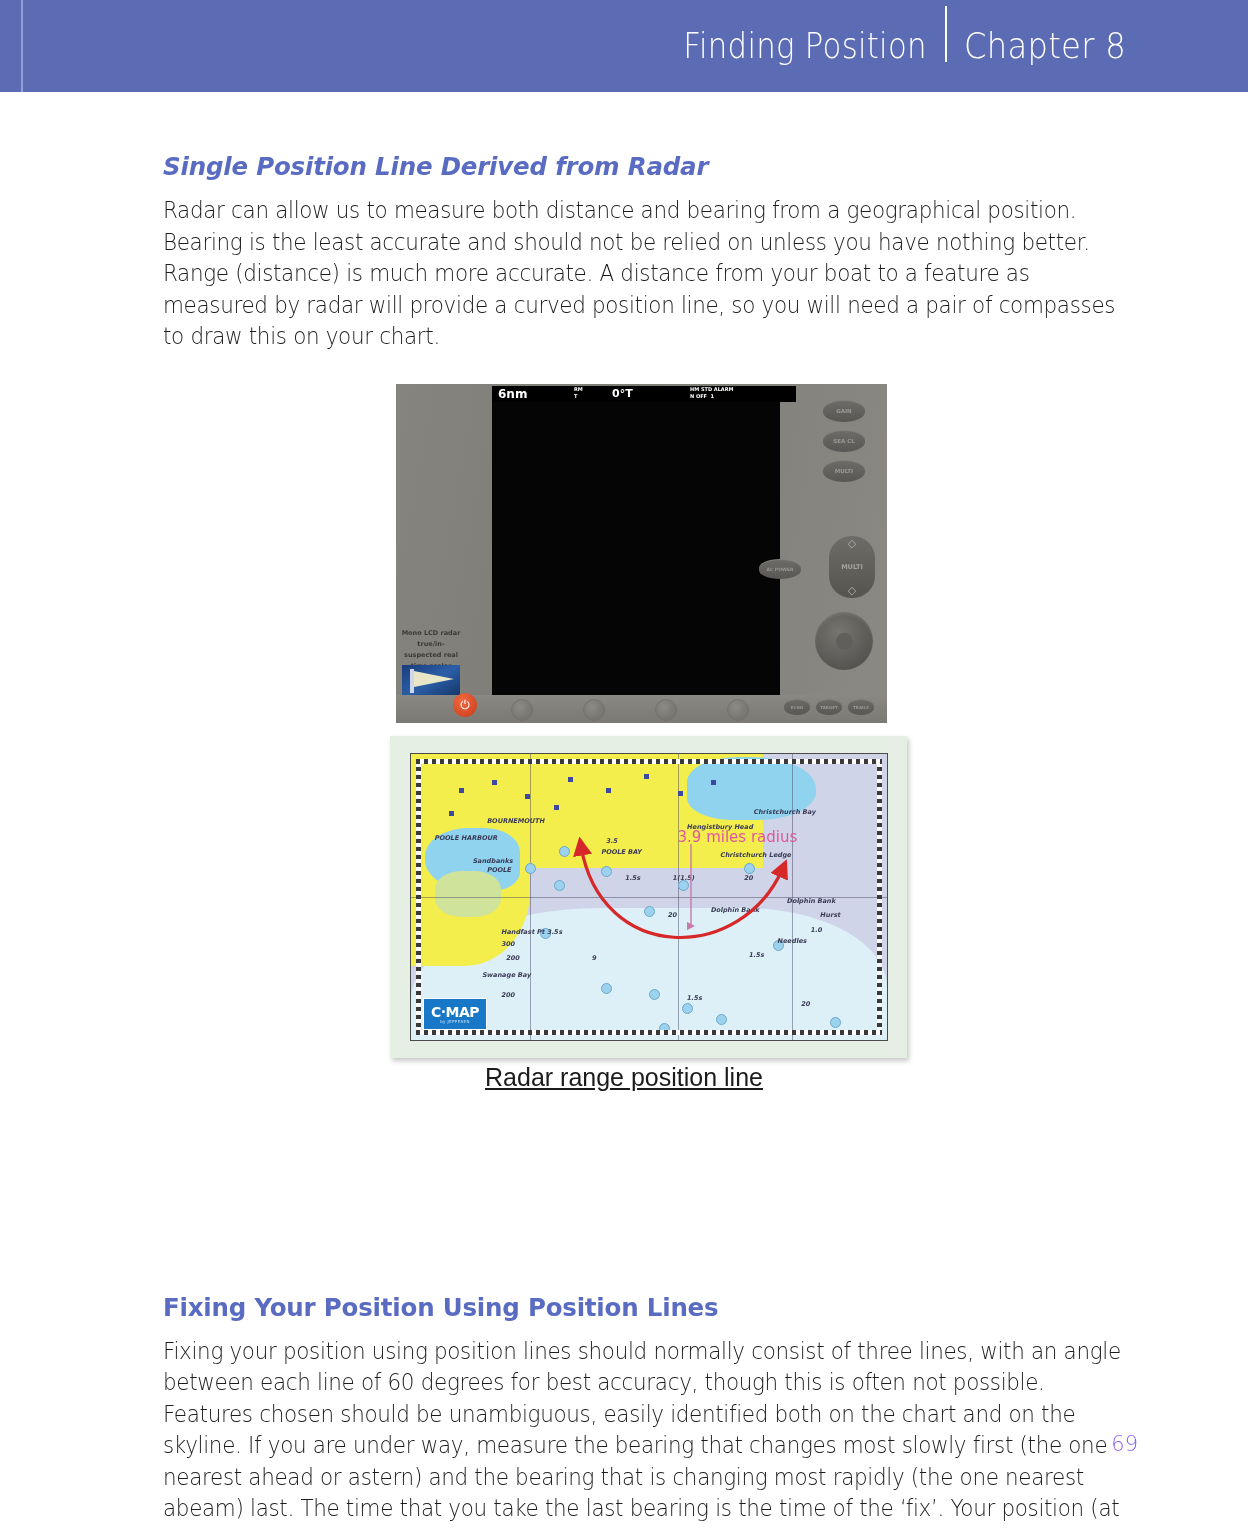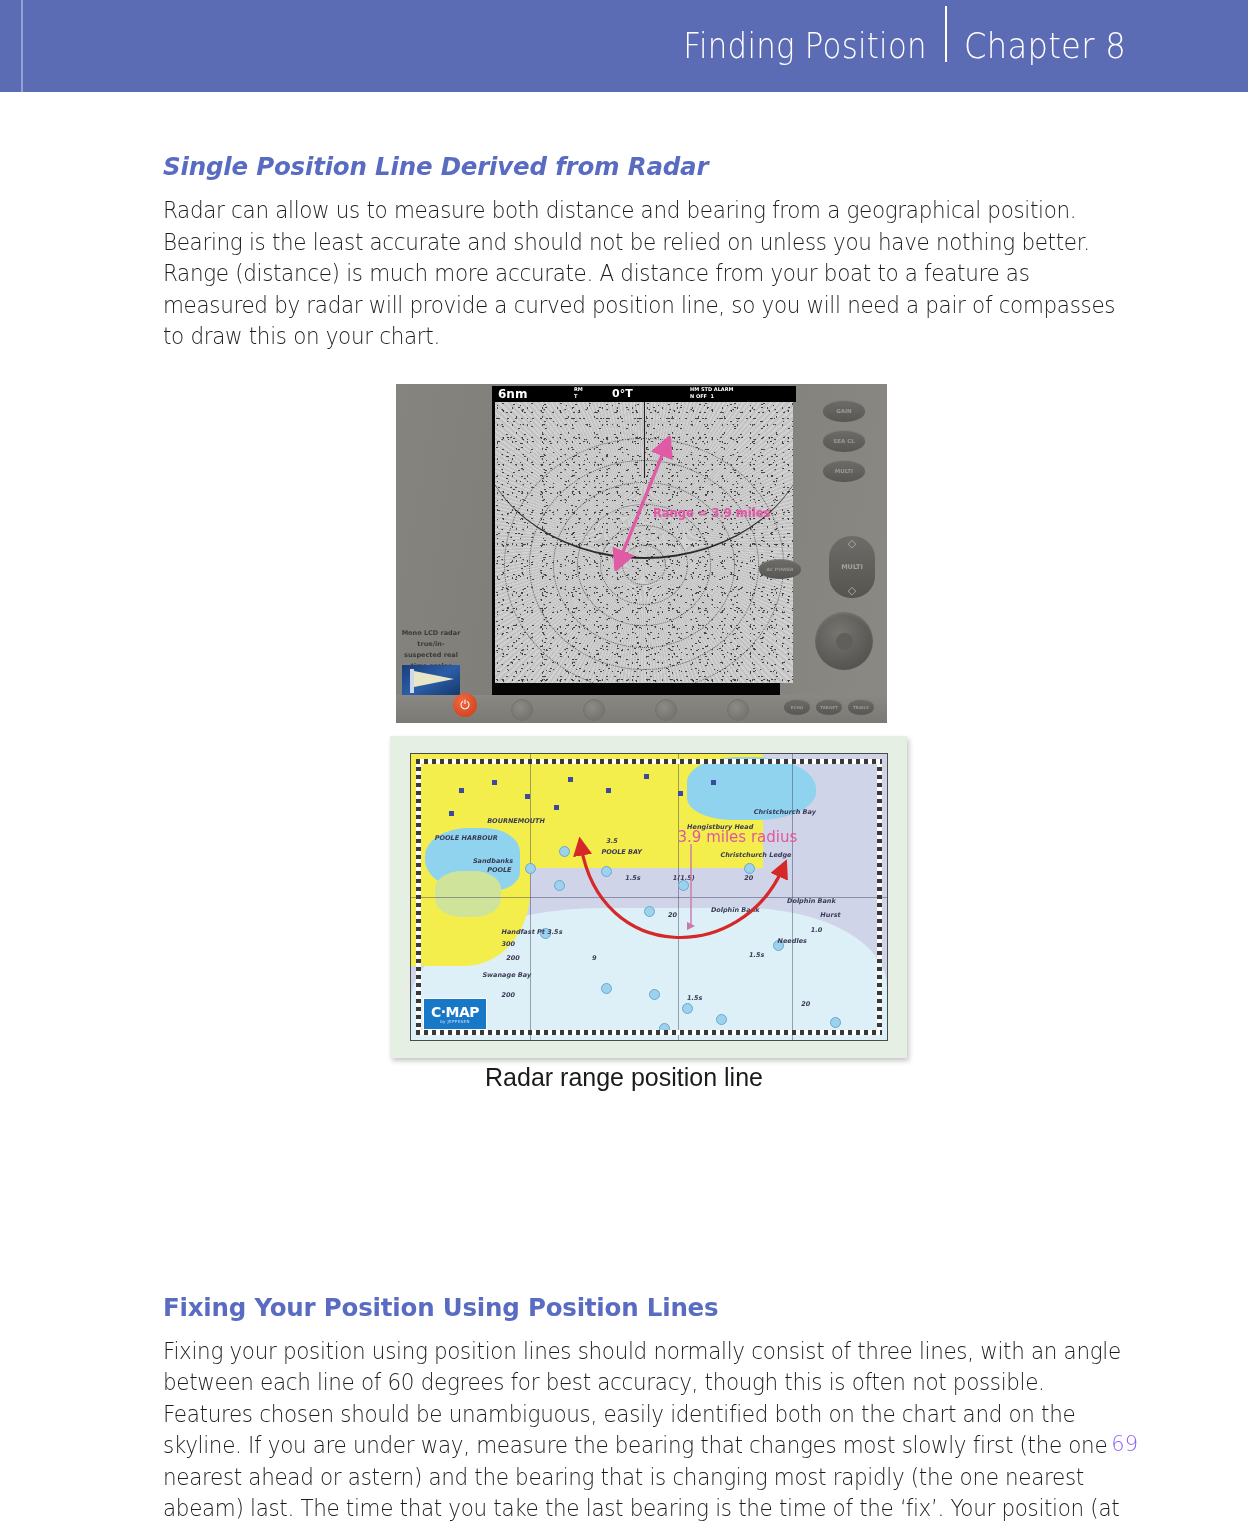--- a/index.html
+++ b/index.html
@@ -474,20 +474,21 @@
   }
 
   .figure-caption {
     position: absolute;
     left: 0; top: 1063px;
     width: 1248px;
     text-align: center;
     font-size: 25px;
     color: #1b1b1b;
     font-family: "Liberation Sans", sans-serif;
+    text-decoration: underline;
   }
 
   
   .page-number {
     position: absolute;
     right: 110px;
     top: 1432px;
     font-size: 21px;
     color: #8b5cf6;
     font-family: "DejaVu Sans", sans-serif;
@@ -538,47 +539,20 @@
 
     <div class="radar-screen-outer">
 
       <div class="radar-topbar">
         <span class="rt-range">6nm</span>
         <span class="rt-tiny1">RM<br>T</span>
         <span class="rt-head">0°T</span>
         <span class="rt-tiny2">HM STD ALARM<br>N OFF&nbsp;&nbsp;1</span>
       </div>
 
-      <div class="radar-ppi">
-        <div class="ppi-noise"></div>
-
-        <div class="ppi-ring" style="width:42px;height:38px;"></div>
-        <div class="ppi-ring" style="width:86px;height:78px;"></div>
-        <div class="ppi-ring" style="width:132px;height:120px;"></div>
-        <div class="ppi-ring" style="width:180px;height:164px;"></div>
-        <div class="ppi-ring" style="width:228px;height:208px;"></div>
-        <div class="ppi-ring" style="width:278px;height:252px;"></div>
-
-        <div class="ppi-coast"></div>
-        <div class="ppi-heading"></div>
-
-        <svg class="radar-annot-arrow" viewBox="0 0 60 120">
-          <defs>
-            <marker id="mkPinkA" markerWidth="7" markerHeight="7" refX="3.5" refY="3.5" orient="auto">
-              <path d="M0,0 L7,3.5 L0,7 z" fill="#e05ba6"></path>
-            </marker>
-            <marker id="mkPinkB" markerWidth="7" markerHeight="7" refX="3.5" refY="3.5" orient="auto">
-              <path d="M7,0 L0,3.5 L7,7 z" fill="#e05ba6"></path>
-            </marker>
-          </defs>
-          <line x1="8" y1="112" x2="50" y2="8" stroke="#e05ba6" stroke-width="3" marker-end="url(#mkPinkA)" marker-start="url(#mkPinkB)"></line>
-        </svg>
-
-        <div class="radar-annot-text">Range = 3.9 miles</div>
-      </div>
 
     </div>
 
     <div class="rb-btn" style="right:22px; top:16px;  width:42px; height:22px;">GAIN</div>
     <div class="rb-btn" style="right:22px; top:46px;  width:42px; height:22px;">SEA CL</div>
     <div class="rb-btn" style="right:22px; top:76px;  width:42px; height:22px;">MULTI</div>
     <div class="rb-btn" style="right:86px; top:175px; width:42px; height:20px; font-size:4.5px;">AC POWER</div>
 
     <div class="rb-range">
       <span class="chev up">◇</span>

